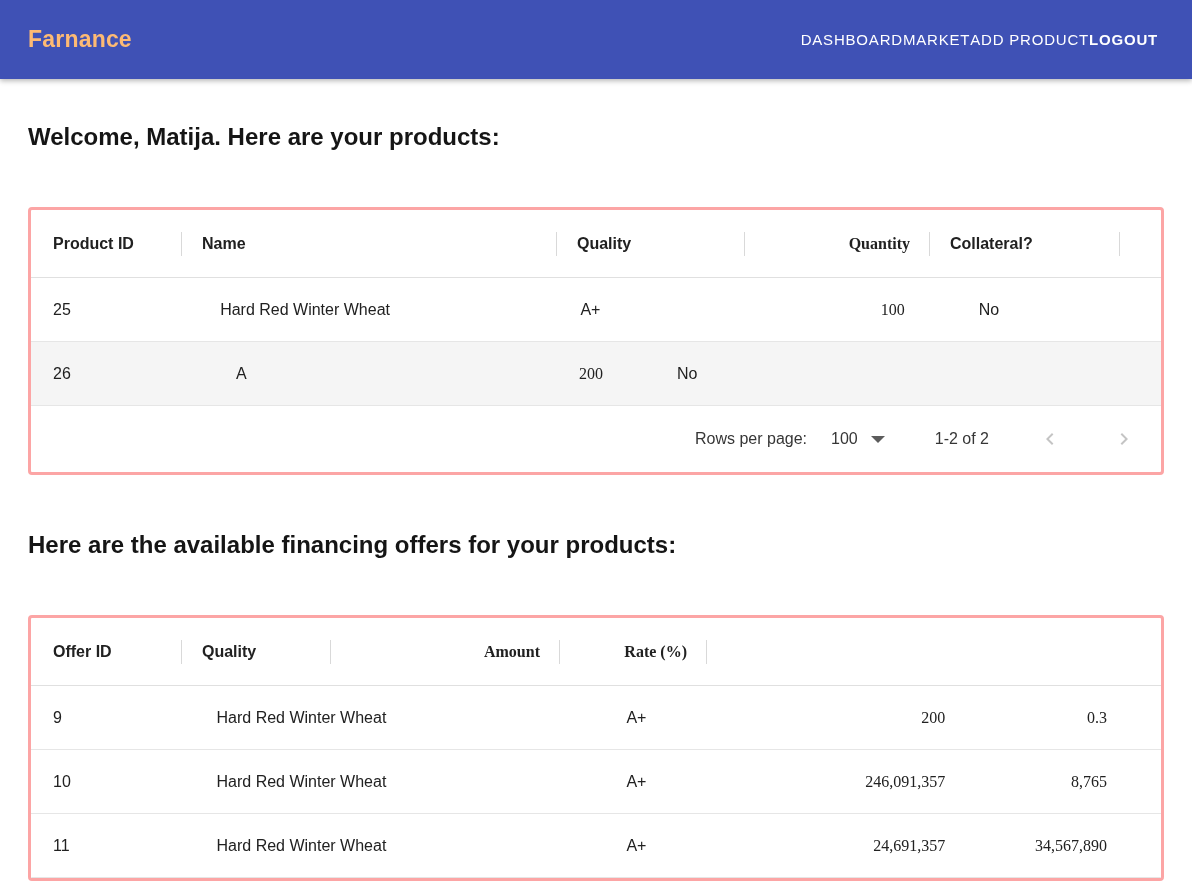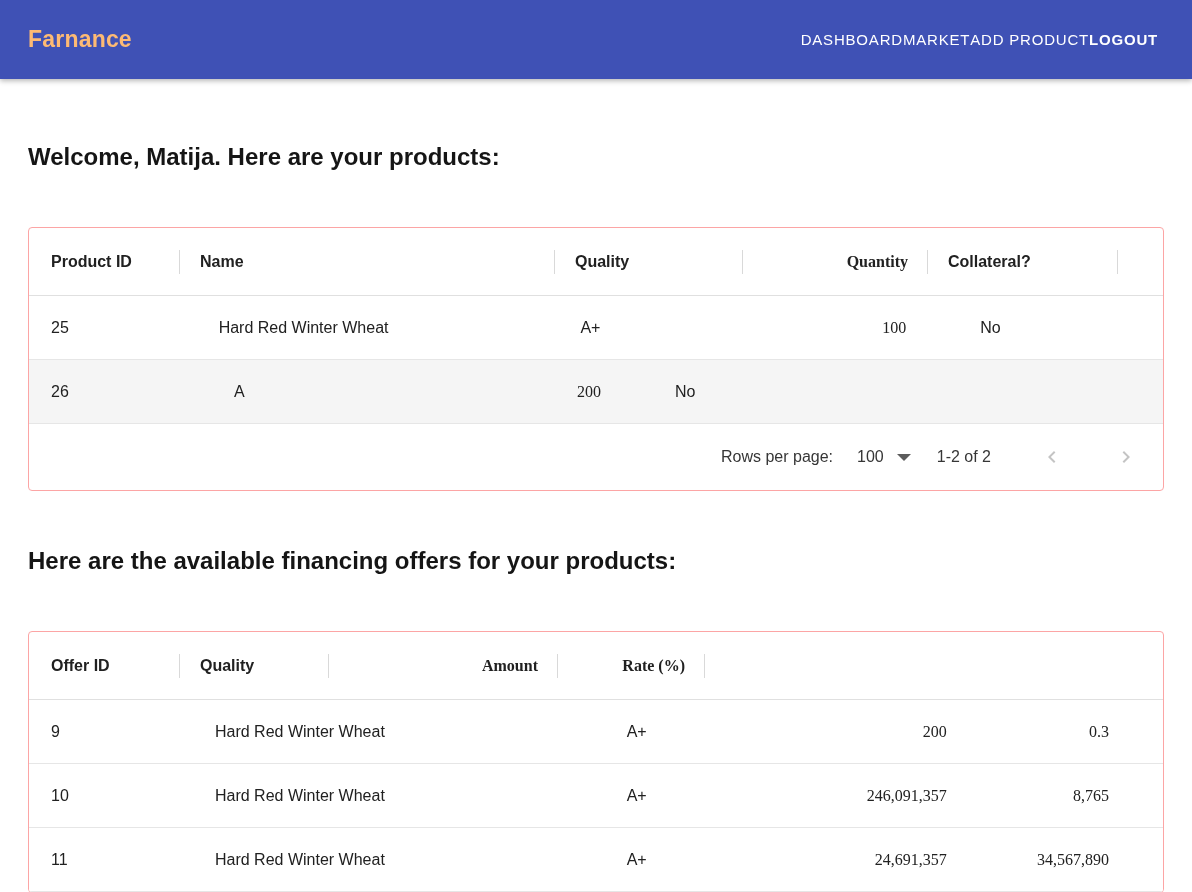--- a/index.html
+++ b/index.html
@@ -25,27 +25,27 @@
   .nav-item {
     color: #fff; font-size: 15px; font-weight: 500; letter-spacing: 0.8px;
     text-decoration: none; cursor: pointer; white-space: nowrap;
   }
   .nav-item.emph { font-weight: 700; }
 
   
   .section-heading {
     margin: 0 28px; font-size: 24px; line-height: 28px; font-weight: 700; color: #151515;
   }
-  .section-heading.first { margin-top: 64px; }
+  .section-heading.first { margin-top: 44px; }
   .section-heading.second { margin-top: 56px; }
 
   
   .card {
     margin: 56px 28px 0; background: #fff;
-    border: 1px solid #fca5a5; border-radius: 4px;
+    border: 3px solid #fca5a5; border-radius: 4px;
     overflow: hidden;
   }
   .thead {
     display: flex; align-items: center; height: 68px;
     border-bottom: 1px solid #e0e0e0;
     font-size: 16px; font-weight: 700; color: #212121;
   }
   .th { padding: 0 20px; position: relative; white-space: nowrap; }
   .th.first { padding-left: 22px; }
   .th::after {
@@ -82,21 +82,21 @@
     height: 66px; padding-right: 24px; font-size: 16px; color: #363636; gap: 6px;
   }
   .rpp-label { margin-right: 18px; }
   .rpp-select { display: flex; align-items: center; cursor: pointer; }
   .rpp-value { margin-right: 13px; }
   .caret-down {
     width: 0; height: 0;
     border-left: 7px solid transparent; border-right: 7px solid transparent;
     border-top: 7px solid #5c5c5c;
   }
-  .range { margin-left: 20px; }
+  .range { margin-left: 44px; }
   .pg-btn {
     margin-left: 42px; width: 26px; height: 26px;
     display: flex; align-items: center; justify-content: center;
     background: none; border: none; padding: 0; cursor: default;
   }
   .pg-btn svg { display: block; }
 </style>
 </head>
 <body>
 

